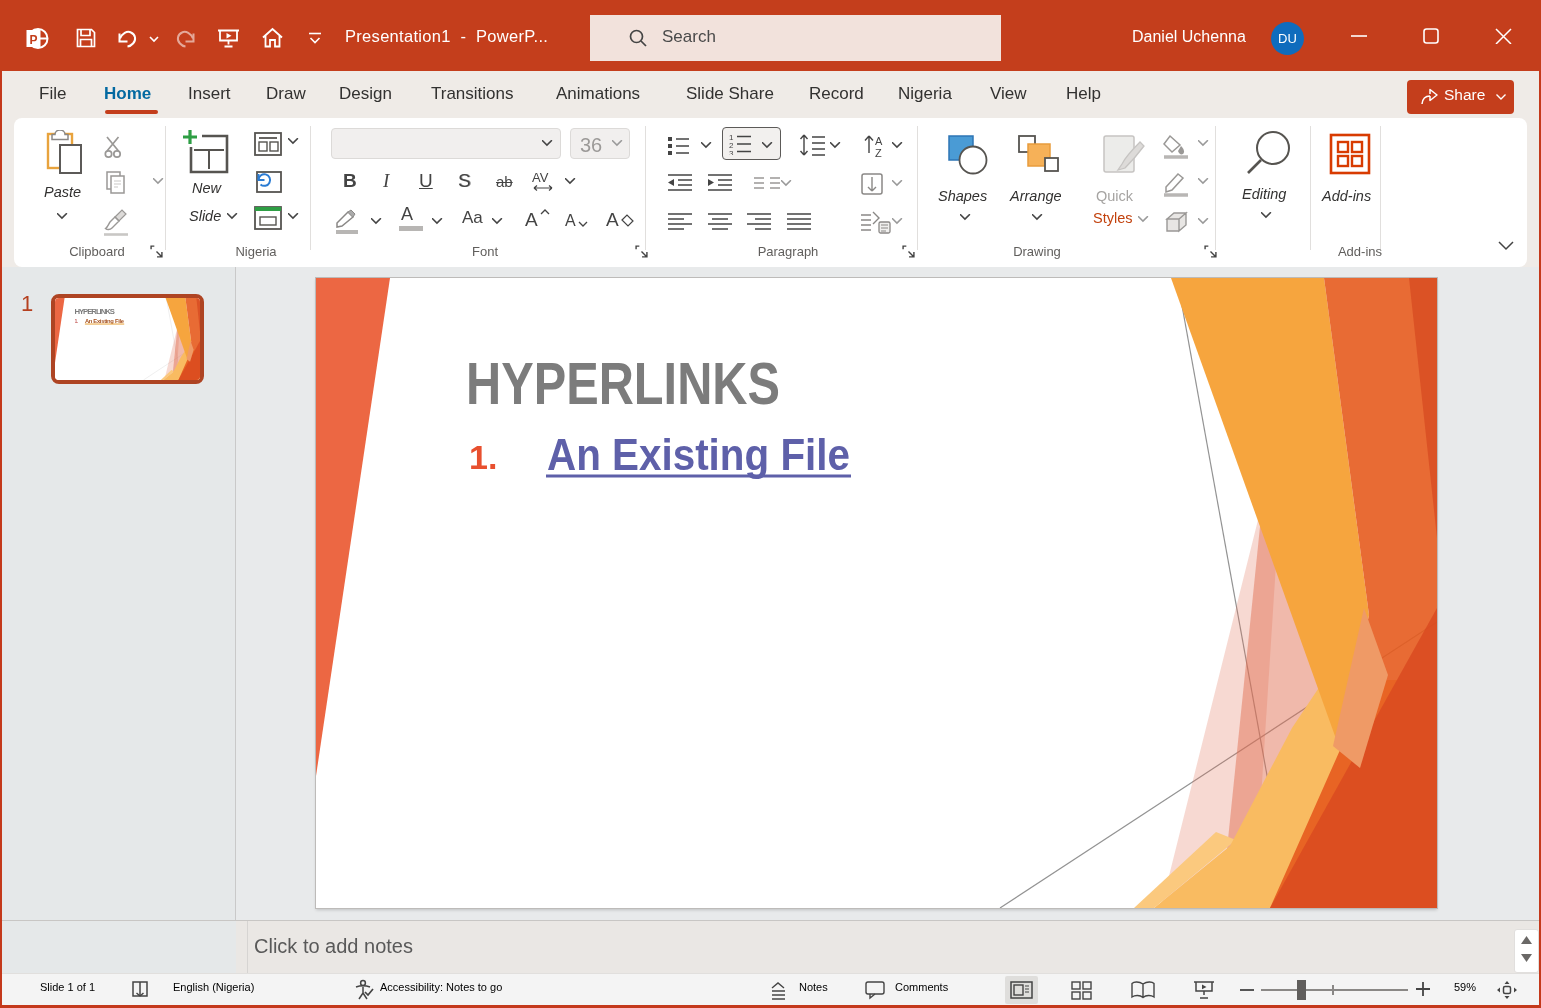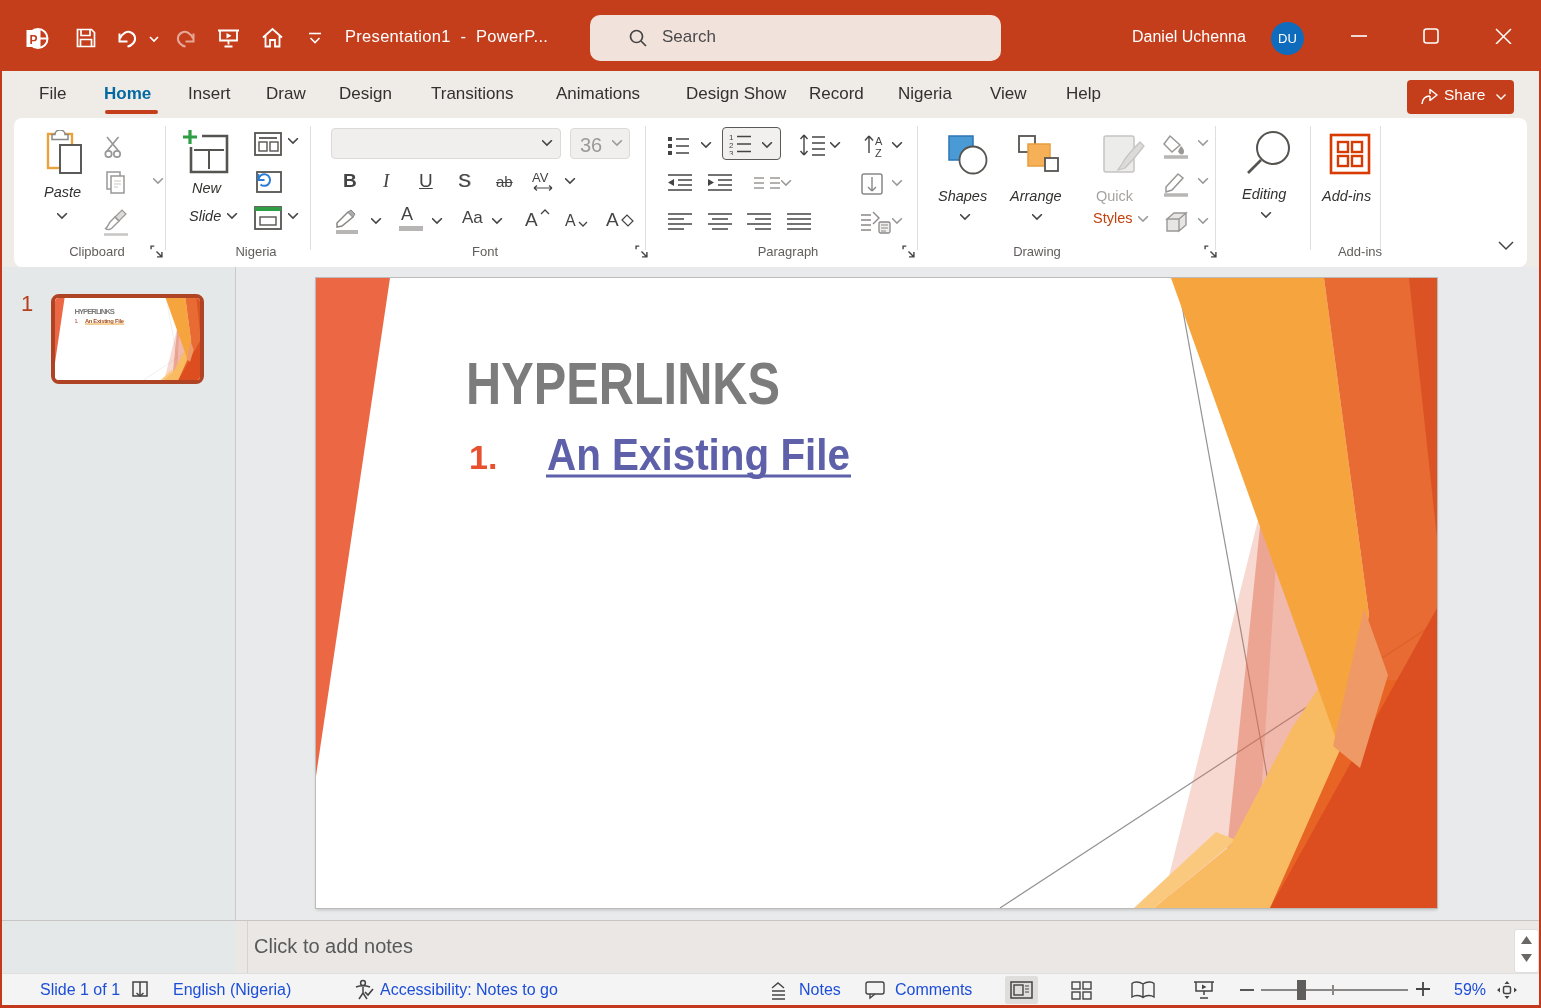--- a/index.html
+++ b/index.html
@@ -2,21 +2,21 @@
 <html><head>
 <meta charset="utf-8">
 <style>
 * { margin:0; padding:0; box-sizing:border-box; }
 html,body { width:1541px; height:1008px; overflow:hidden; }
 body { font-family:"Liberation Sans", sans-serif; position:relative; background:#c4391b; }
 .abs { position:absolute; }
 
 #titlebar { position:absolute; left:0; top:0; width:1541px; height:71px; background:#c43e1c; color:#fff; }
 #apptitle { position:absolute; left:345px; top:27px; font-size:16.5px; color:#fff; letter-spacing:0.3px; }
-#searchbox { position:absolute; left:590px; top:15px; width:411px; height:46px; background:#f2e2dc; border-radius:10px; }
+#searchbox { position:absolute; left:590px; top:15px; width:411px; height:46px; background:#f2e2dc; border-radius:0; }
 #searchbox .stext { position:absolute; left:72px; top:12px; font-size:17px; color:#4a4a4a; }
 #username { position:absolute; left:1132px; top:28px; font-size:16px; color:#fff; }
 #avatar { position:absolute; left:1271px; top:22px; width:33px; height:33px; border-radius:50%; background:#0f6cbd; color:#fff; font-size:13px; text-align:center; line-height:33px; }
 
 #tabrow { position:absolute; left:2px; top:71px; width:1537px; height:47px; background:#efebe7; }
 .tab { position:absolute; top:13px; font-size:17px; color:#323130; }
 #sharebtn { position:absolute; left:1405px; top:9px; width:107px; height:34px; background:#c43e1c; border-radius:4px; color:#fff; font-size:15.5px; }
 
 #ribbonbg { position:absolute; left:2px; top:118px; width:1537px; height:150px; background:#efebe7; }
 #ribbon { position:absolute; left:14px; top:118px; width:1513px; height:149px; background:#ffffff; border-radius:8px; }
@@ -27,21 +27,21 @@
 #main { position:absolute; left:2px; top:267px; width:1537px; height:653px; background:#e8eaeb; }
 #thumbpanel { position:absolute; left:0px; top:0px; width:234px; height:653px; background:#e5e8e9; border-right:1px solid #c9c9c9; }
 #slidenum { position:absolute; left:19px; top:24px; font-size:22px; color:#b5401f; }
 #thumbbox { position:absolute; left:49px; top:27px; width:153px; height:90px; border:4px solid #ae4423; border-radius:8px; background:#fff; overflow:hidden; }
 #slide { position:absolute; left:314px; top:11px; width:1121px; height:630px; background:#fff; outline:1px solid #bdbbb9; box-shadow:0 2px 3px rgba(0,0,0,0.18); }
 
 #notes { position:absolute; left:2px; top:920px; width:1537px; height:53px; background:#e5e8e9; border-top:1px solid #c8c6c4; }
 #notesbeige { position:absolute; left:234px; top:0px; width:1303px; height:53px; background:#eae7e4; }
 #notes .ntext { position:absolute; left:252px; top:14px; font-size:20px; color:#595959; }
 
-#statusbar { position:absolute; left:2px; top:973px; width:1537px; height:32px; background:#f4f4f4; border-top:1px solid #e1dfdd; font-size:16px; color:#1d4ed8; }
+#statusbar { position:absolute; left:2px; top:973px; width:1537px; height:32px; background:#f4f4f4; border-top:1px solid #e1dfdd; font-size:11px; color:#000000; }
 #redbottom { position:absolute; left:0; top:1005px; width:1541px; height:3px; background:#c4391b; }
 .sb { position:absolute; top:7px; }
 </style>
 </head>
 <body>
 <div id="titlebar">
 <svg class="abs" style="left:24px;top:25px" width="27" height="27" viewBox="0 0 27 27">
   <circle cx="14" cy="13.5" r="9.5" fill="none" stroke="#fff" stroke-width="2"></circle>
   <path d="M14 4 L14 13.5 L23.5 13.5" fill="none" stroke="#fff" stroke-width="2"></path>
   <rect x="2.5" y="5" width="14" height="17" fill="#fff"></rect>
@@ -91,21 +91,21 @@
     </svg>
 </div>
 <div id="tabrow">
 <span class="tab" style="left:37px">File</span>
 <span class="tab" style="left:102px;font-weight:bold;color:#0369a1">Home</span>
 <span class="tab" style="left:186px">Insert</span>
 <span class="tab" style="left:264px">Draw</span>
 <span class="tab" style="left:337px">Design</span>
 <span class="tab" style="left:429px">Transitions</span>
 <span class="tab" style="left:554px">Animations</span>
-<span class="tab" style="left:684px">Design Show</span>
+<span class="tab" style="left:684px">Slide Share</span>
 <span class="tab" style="left:807px">Record</span>
 <span class="tab" style="left:896px">Nigeria</span>
 <span class="tab" style="left:988px">View</span>
 <span class="tab" style="left:1064px">Help</span>
 <div style="position:absolute;left:103px;top:39px;width:53px;height:3.5px;background:#c43e1c;border-radius:2px"></div>
 <div id="sharebtn">
   <svg class="abs" style="left:13px;top:8px" width="19" height="18" viewBox="0 0 19 18">
     <path d="M2 16 C2.5 11 5.5 8 10 8 M10 8 V12.5 L17 7 L10 1.5 V6" fill="none" stroke="#fff" stroke-width="1.5" stroke-linejoin="round"></path>
   </svg>
   <span class="abs" style="left:37px;top:6px">Share</span>

